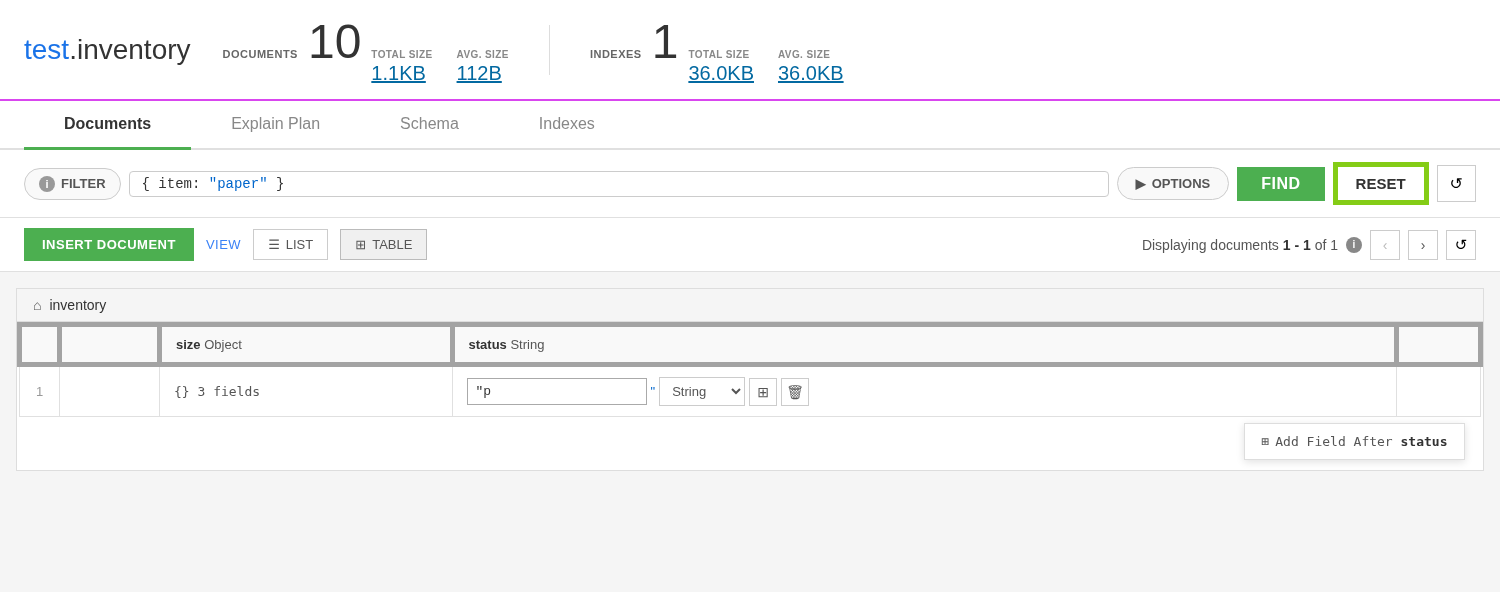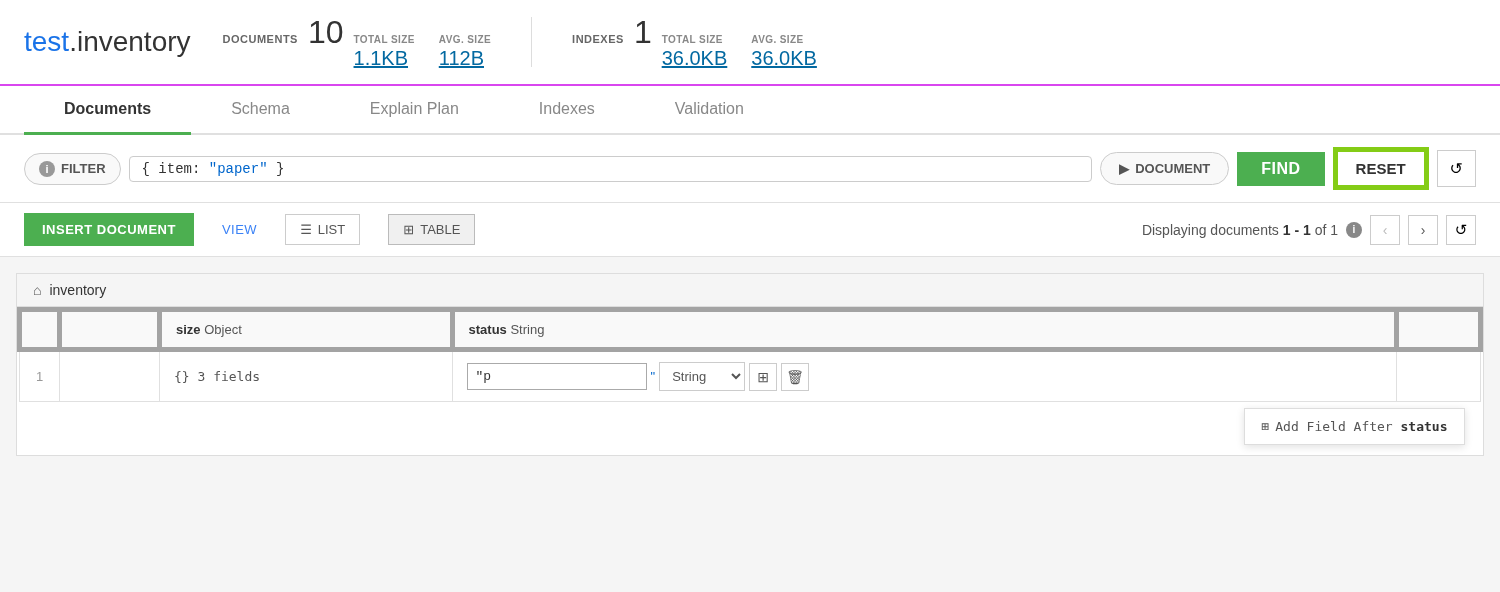--- a/index.html
+++ b/index.html
@@ -40,21 +40,21 @@
       gap: 10px;
     }
     .stat-label {
       font-size: 11px;
       font-weight: 700;
       color: #666;
       letter-spacing: 0.5px;
       text-transform: uppercase;
     }
     .stat-value-large {
-      font-size: 32px;
+      font-size: 48px;
       font-weight: 300;
       color: #333;
     }
     .stat-sub {
       display: flex;
       flex-direction: column;
       gap: 2px;
     }
     .stat-sub-label {
       font-size: 10px;
@@ -184,21 +184,21 @@
       align-items: center;
       justify-content: center;
     }
 
     
     .action-bar {
       background: #fff;
       padding: 10px 24px;
       display: flex;
       align-items: center;
-      gap: 28px;
+      gap: 12px;
       border-bottom: 1px solid #e0e0e0;
     }
     .insert-btn {
       padding: 9px 18px;
       background: #4caf50;
       color: #fff;
       border: none;
       font-size: 13px;
       font-weight: 700;
       cursor: pointer;
@@ -450,41 +450,40 @@
           <span class="stat-sub-label">AVG. SIZE</span>
           <span class="stat-sub-value">36.0KB</span>
         </div>
       </div>
     </div>
   </div>
 </div>
 
 <div class="tabs">
   <div class="tab active">Documents</div>
+  <div class="tab">Explain Plan</div>
   <div class="tab">Schema</div>
-  <div class="tab">Explain Plan</div>
   <div class="tab">Indexes</div>
-  <div class="tab">Validation</div>
 </div>
 
 <div class="toolbar">
   <button class="filter-btn">
     <span class="info-icon">i</span>
     <span>FILTER</span>
   </button>
 
   <div class="filter-bar">
     <span class="filter-query">
       <span class="query-brace">{ item: </span><span class="query-value">"paper"</span><span class="query-brace"> }</span>
     </span>
   </div>
 
   <button class="options-btn">
     <span>▶</span>
-    <span>DOCUMENT</span>
+    <span>OPTIONS</span>
   </button>
 
   <button class="find-btn">FIND</button>
   <button class="reset-btn">RESET</button>
   <button class="refresh-btn">
     <span>↺</span>
   </button>
 </div>
 
 <div class="action-bar">

